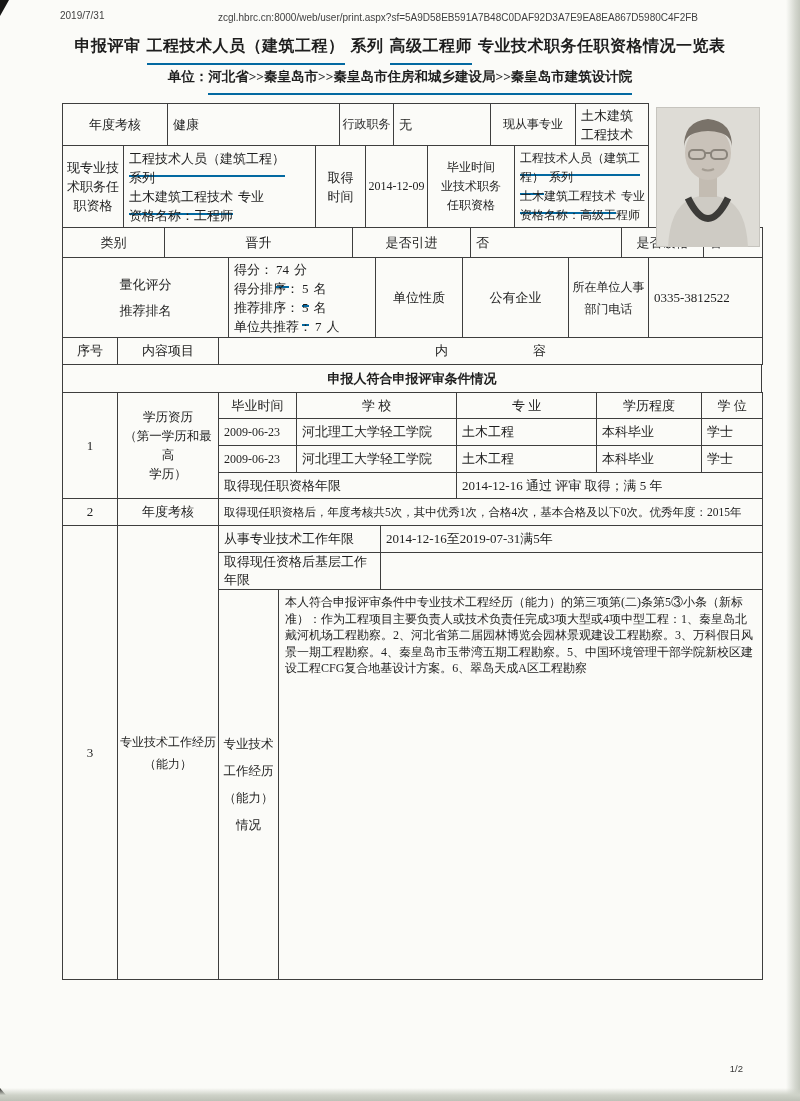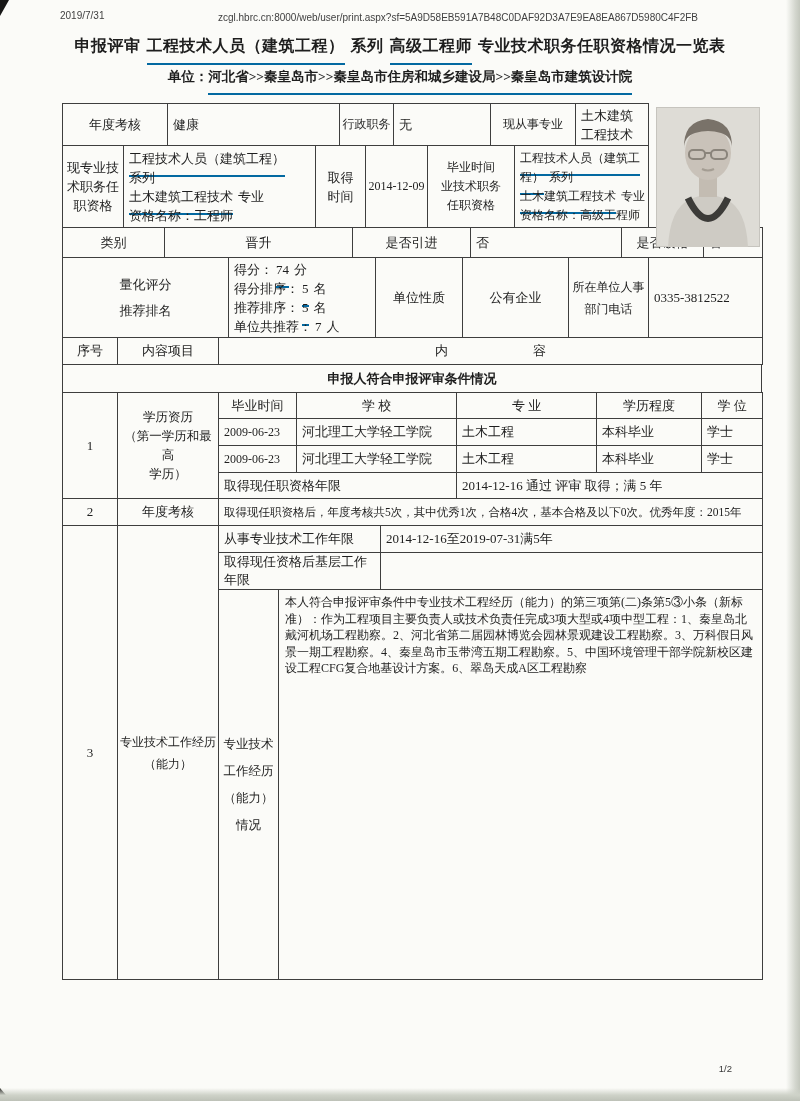--- a/index.html
+++ b/index.html
@@ -17,21 +17,21 @@
     clip-path:polygon(0 0,100% 0,0 100%); }
   .corner-bl { position:absolute; bottom:0; left:0; width:11px; height:13px; background:#30302e;
     clip-path:polygon(0 0,0 100%,100% 100%); }
 
   .print-head-date { position:absolute; top:10px; left:60px;
     font-family:"Liberation Sans","DejaVu Sans",sans-serif; font-size:10px; color:#3f3f3f; }
   .print-head-url { position:absolute; top:12px; left:218px;
     font-family:"Liberation Sans","DejaVu Sans",sans-serif; font-size:10px; color:#3f3f3f; }
   .print-foot-url { position:absolute; top:1063px; left:44px;
     font-family:"Liberation Sans","DejaVu Sans",sans-serif; font-size:9.5px; color:#3a3a3a; }
-  .print-foot-page { position:absolute; top:1063px; right:68px;
+  .print-foot-page { position:absolute; top:1063px; right:57px;
     font-family:"Liberation Sans","DejaVu Sans",sans-serif; font-size:9.5px; color:#3a3a3a; }
 
   .title { position:absolute; top:36px; width:100%; text-align:center;
     font-size:16px; font-weight:bold; letter-spacing:0.5px; }
   .title span { margin:4px 3px; }
   .unit { position:absolute; top:68px; width:100%; text-align:center;
     font-size:13.5px; font-weight:bold; }
 
   .u  { border-bottom:2px solid #0369a1; padding-bottom:9px; }
 

